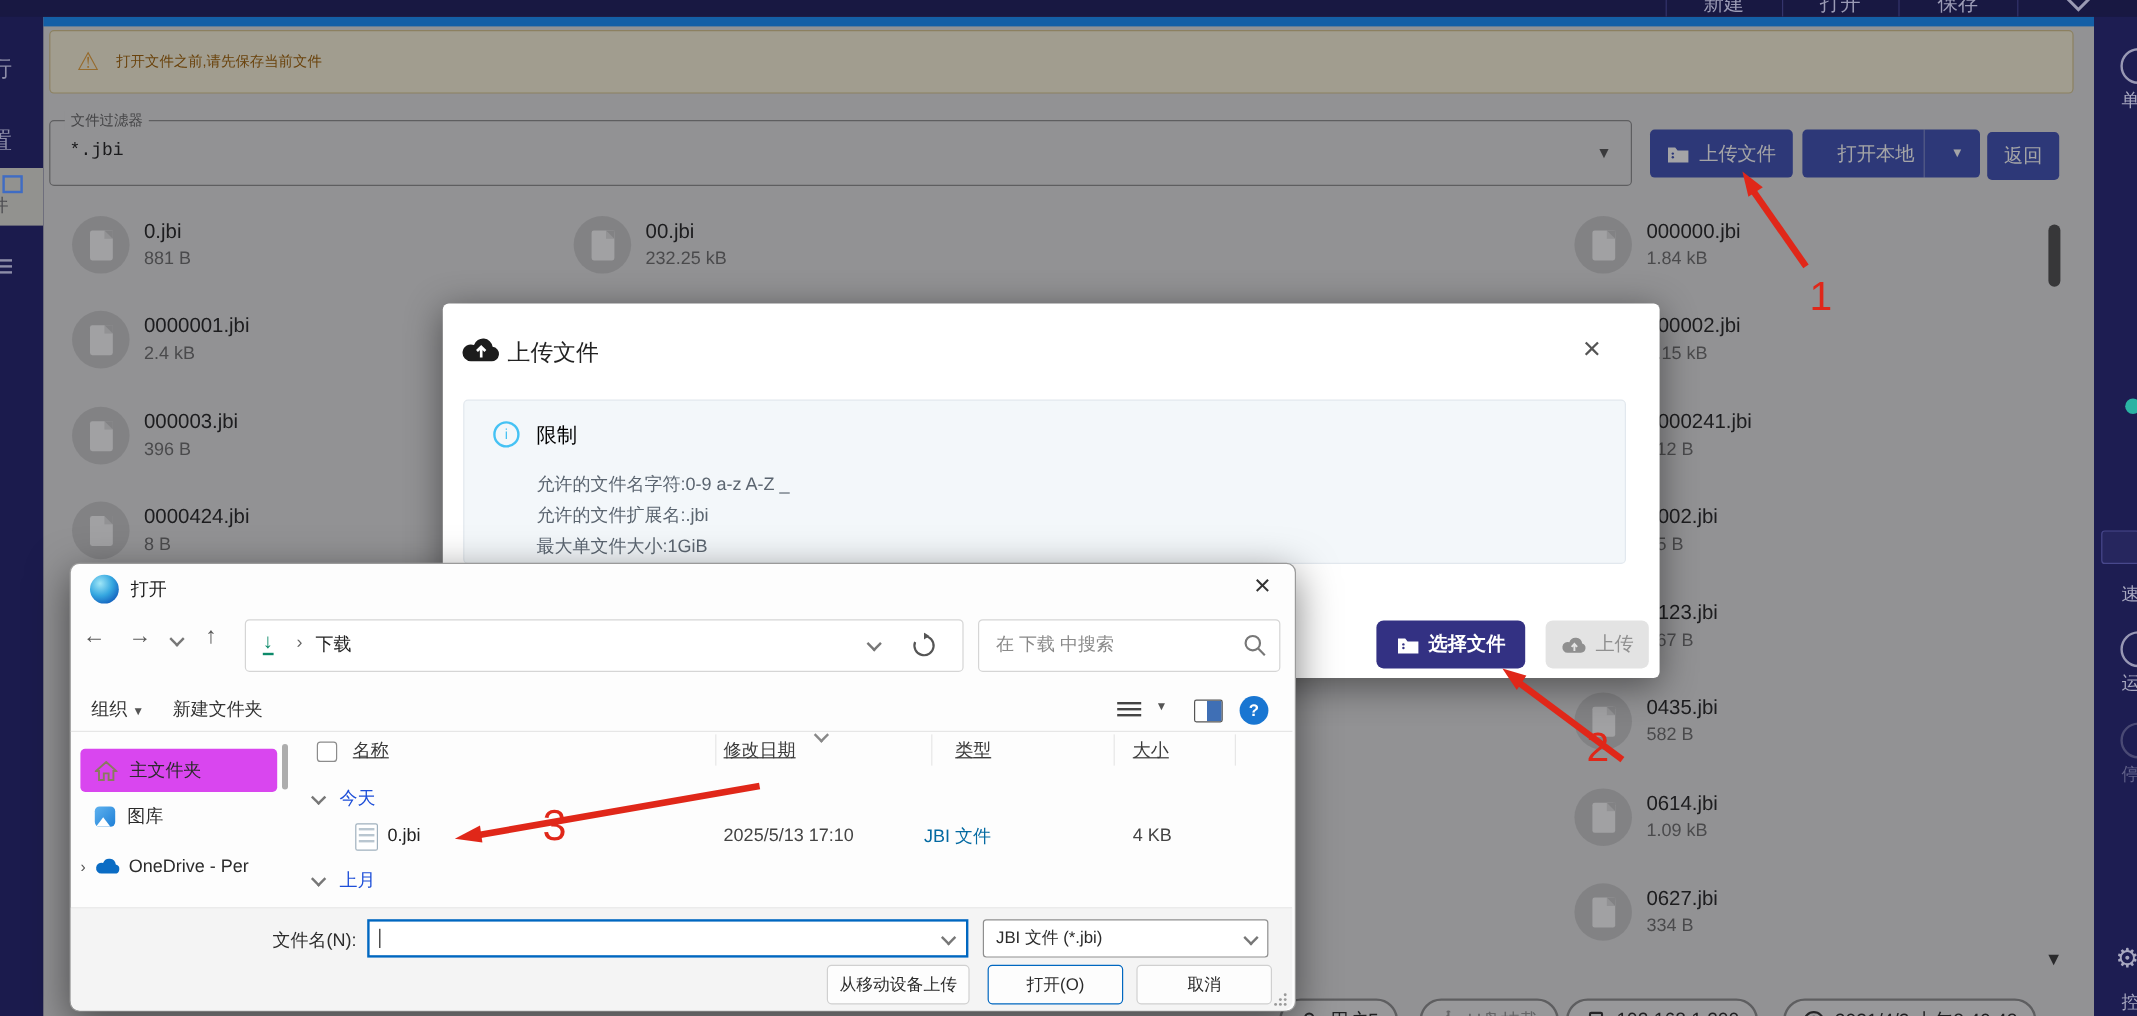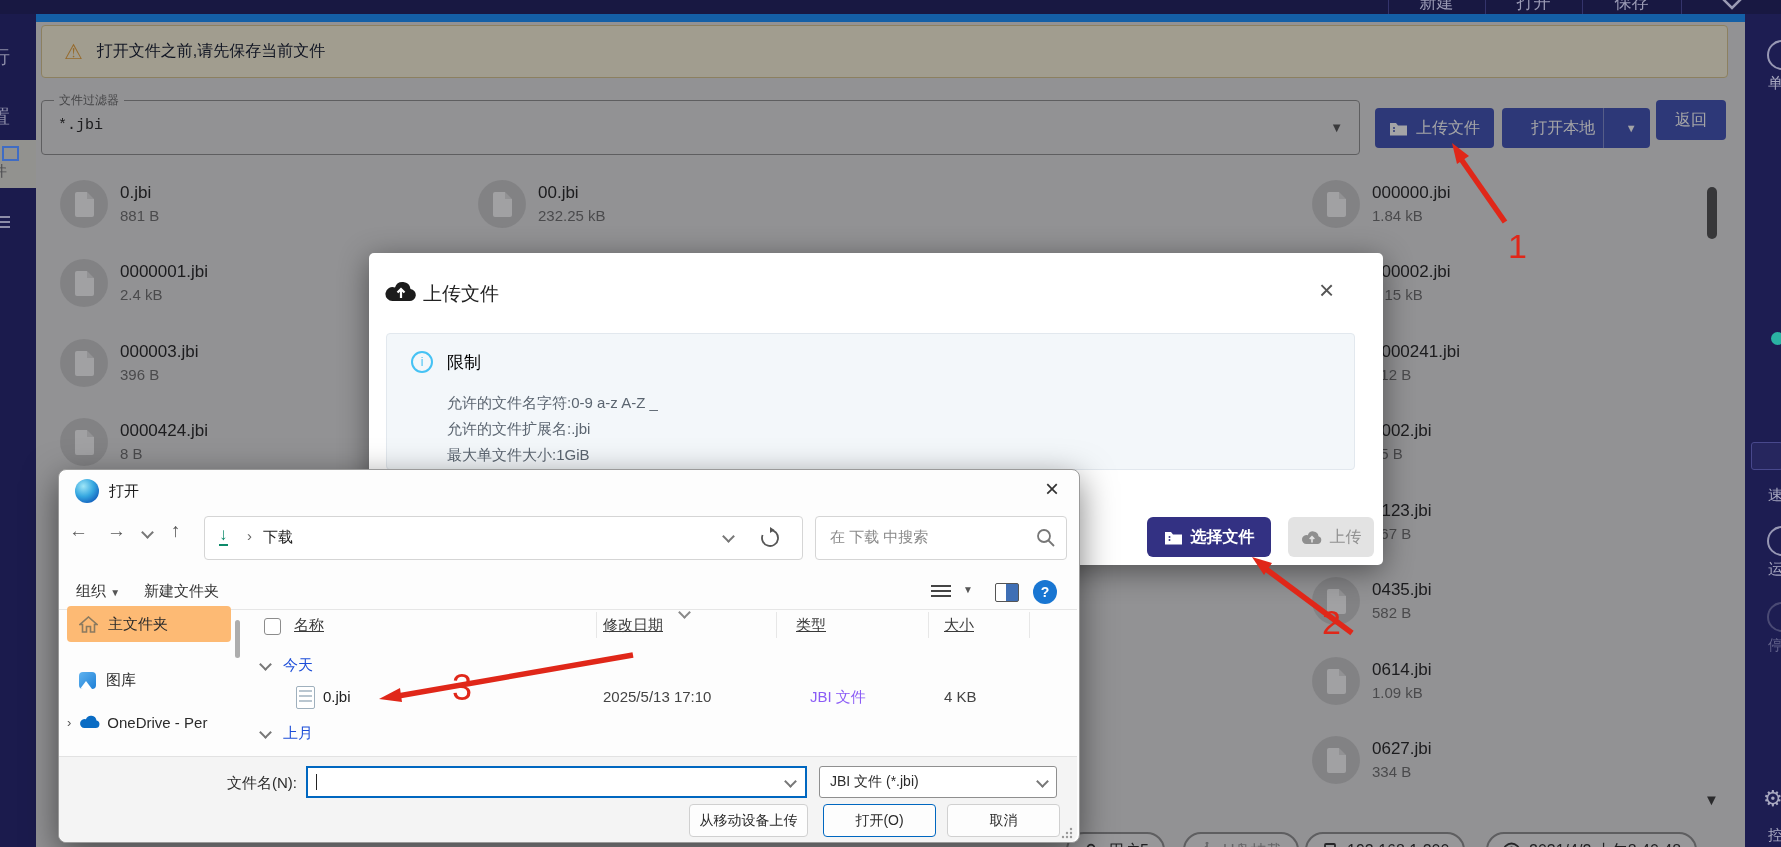--- a/index.html
+++ b/index.html
@@ -15,21 +15,21 @@
   #rightbar{left:1745px;top:14px;width:36px;height:833px;background:#1d1d52;overflow:hidden;z-index:2;}
   .navfrag{position:absolute;font-size:19px;color:#8d8da8;}
   .rlabel{position:absolute;font-size:15px;color:#a8a8c0;}
   .rcircle{position:absolute;width:26px;height:26px;border:2px solid #9898b4;border-radius:50%;}
   
   #main{left:36px;top:14px;width:1709px;height:833px;background:#e2e2e2;overflow:hidden;z-index:1;}
   #bluestrip{left:0;top:0;width:1709px;height:8px;background:#1890ff;}
   #warnbox{left:5px;top:11px;width:1685px;height:51px;background:#fbf4da;border:1px solid #d8c68e;
            border-radius:4px;display:flex;align-items:center;}
   #warnbox .wicon{font-size:21px;color:#e8a33d;margin:0 14px 0 22px;}
-  #warnbox .wtext{font-size:16px;color:#0f172a;}
+  #warnbox .wtext{font-size:12px;color:#a16207;}
   #filterbox{left:5px;top:86px;width:1317px;height:53px;border:1px solid #8f8f8f;border-radius:4px;}
   #filterbox .flabel{position:absolute;top:-9px;left:12px;background:#e2e2e2;padding:0 5px;
                      font-size:12px;color:#666;}
   #filterbox .fvalue{position:absolute;left:16px;top:16px;font-size:15px;
                      font-family:"Liberation Mono","DejaVu Sans Mono",monospace;color:#222;}
   #filterbox .fchev{position:absolute;right:16px;top:19px;color:#555;font-size:13px;}
   .navybtn{position:absolute;background:#3f51b5;border-radius:4px;color:#fff;font-size:16px;
            display:flex;align-items:center;justify-content:center;gap:8px;}
   
   .fitem{position:absolute;display:flex;gap:12px;width:260px;}
@@ -156,21 +156,21 @@
         <circle cx="5" cy="7" r="1" fill="#3f51b5"></circle>
         <circle cx="5" cy="10" r="1" fill="#3f51b5"></circle>
       </svg>
     <span>上传文件</span>
   </div>
   <div class="navybtn" style="left:1466px;top:94px;width:148px;height:40px">
     <span style="width:99px;text-align:right">打开本地</span>
     <span style="width:1px;height:40px;background:rgba(255,255,255,.35)"></span>
     <span style="width:40px;text-align:center;font-size:11px">▼</span>
   </div>
-  <div class="navybtn" style="left:1620px;top:86px;width:70px;height:40px">
+  <div class="navybtn" style="left:1620px;top:96px;width:60px;height:40px">
     <span>返回</span>
   </div>
 
   <div class="fitem" style="left:24px;top:166px">
       <div class="ficon">
         <div class="fpage"></div>
       </div>
       <div>
         <div class="fname">0.jbi</div>
         <div class="fsize">881 B</div>
@@ -391,21 +391,21 @@
   <div class="abs listicon" style="left:872px;top:115px">
       <i></i>
       <i></i>
       <i></i>
     </div>
   <div class="abs" style="left:904px;top:114px;font-size:10px;color:#555">▼</div>
   <div class="paneicon" style="left:936px;top:113px"></div>
   <div class="abs" style="left:974px;top:110px;width:24px;height:24px;border-radius:50%;background:#1976d2;color:#fff;text-align:center;line-height:24px;font-size:14px;font-weight:bold">?</div>
   <div class="abs" style="left:0;top:139px;width:1018px;height:1px;background:#e6e6e6"></div>
 
-  <div class="sideitem" style="left:8px;top:136px;background:#fdba74">
+  <div class="sideitem" style="left:8px;top:154px;background:#d946ef">
     <svg width="19" height="17">
         <path d="M9.5 1 L18 8.5 H15.5 V16 H11.5 V10.5 H7.5 V16 H3.5 V8.5 H1 Z" fill="none" stroke="#8a7a60" stroke-width="1.6"></path>
       </svg>
     <span>主文件夹</span>
   </div>
   <div class="sideitem" style="left:8px;top:192px">
     <span class="galleryicon"></span>
     <span>图库</span>
   </div>
   <div class="sideitem" style="left:0;top:234px;width:186px;padding-left:8px;gap:7px;overflow:hidden">
@@ -431,21 +431,21 @@
   <div class="chev" style="left:202px;top:190px"></div>
   <div class="grouplbl" style="left:224px;top:186px">今天</div>
 
   <div class="docicon" style="left:237px;top:216px">
       <i></i>
       <i></i>
       <i></i>
     </div>
   <div class="abs" style="left:264px;top:218px;color:#222">0.jbi</div>
   <div class="abs" style="left:544px;top:218px;color:#444">2025/5/13 17:10</div>
-  <div class="abs" style="left:751px;top:218px;color:#8b5cf6">JBI 文件</div>
+  <div class="abs" style="left:711px;top:218px;color:#0369a1">JBI 文件</div>
   <div class="abs" style="left:885px;top:218px;color:#444">4 KB</div>
 
   <div class="chev" style="left:202px;top:258px"></div>
   <div class="grouplbl" style="left:224px;top:254px">上月</div>
 
   <div id="btmpanel">
     <div class="abs" style="left:168px;top:17px">文件名(N):</div>
     <div class="abs" style="left:247px;top:9px;width:497px;height:28px;background:#fff;border:2px solid #0067c0">
       <span></span>
       <div class="abs" style="left:8px;top:6px;width:1px;height:16px;background:#222"></div>

